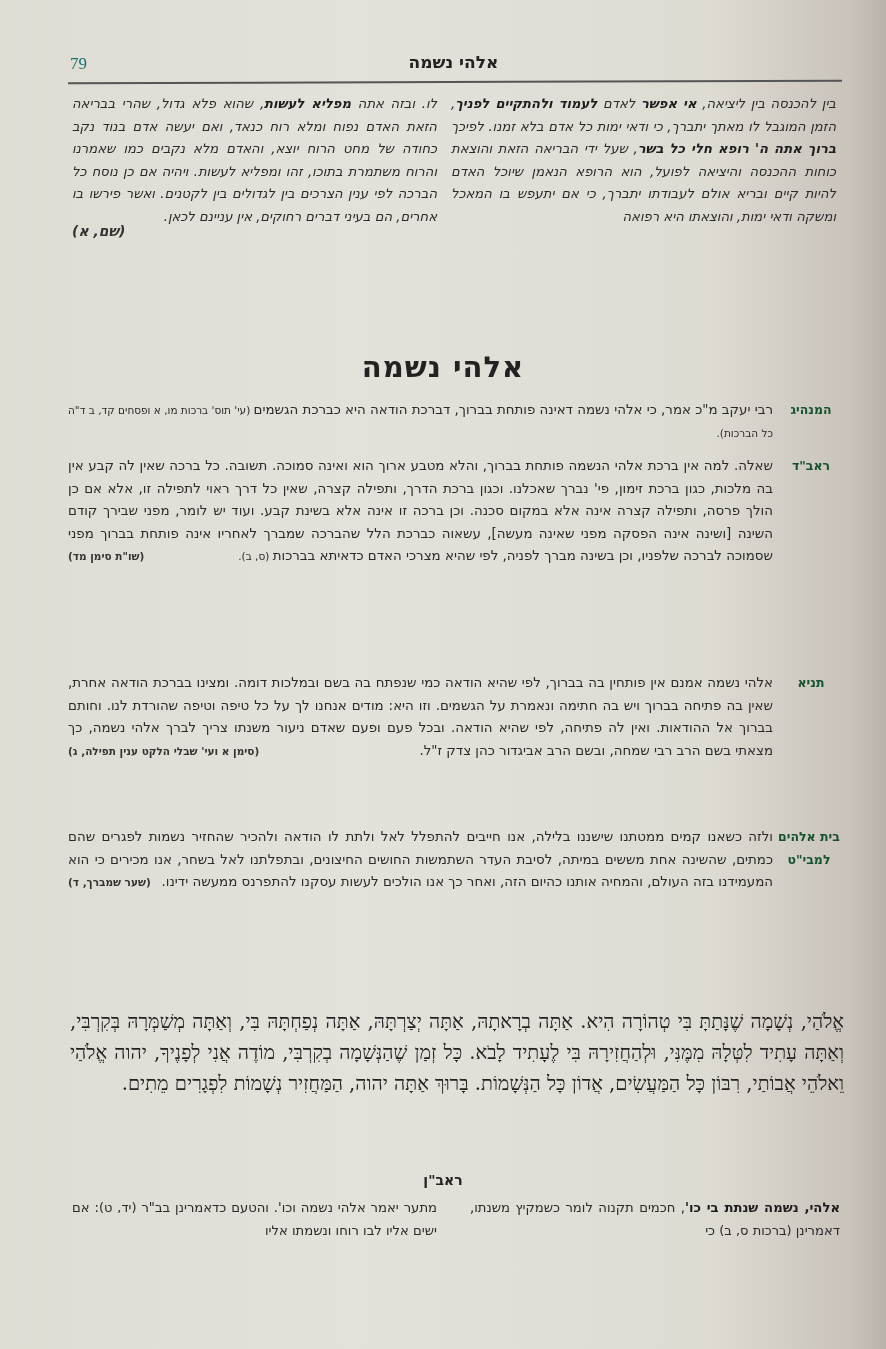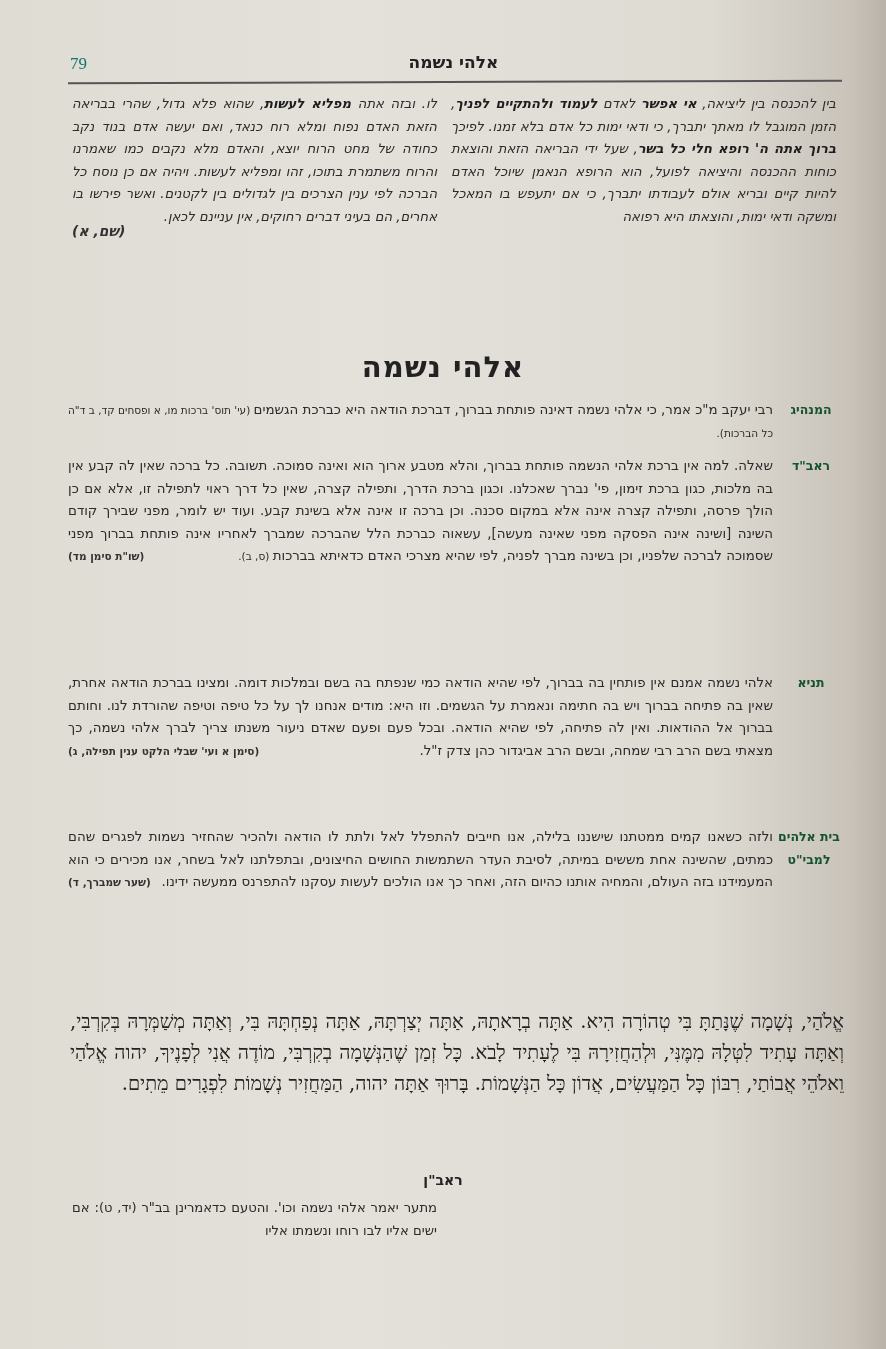--- a/index.html
+++ b/index.html
@@ -89,18 +89,21 @@
     <div class="entry-body rtl">
       <span>ולזה כשאנו קמים ממטתנו שישננו בלילה, אנו חייבים להתפלל לאל ולתת לו הודאה ולהכיר שהחזיר נשמות לפגרים שהם כמתים, שהשינה אחת מששים במיתה, לסיבת העדר השתמשות החושים החיצונים, ובתפלתנו לאל בשחר, אנו מכירים כי הוא המעמידנו בזה העולם, והמחיה אותנו כהיום הזה, ואחר כך אנו הולכים לעשות עסקנו להתפרנס ממעשה ידינו.</span>
       <span class="entry-cite">(שער שמברך, ד)</span>
     </div>
   </div>
 
   <div class="prayer">אֱלֹהַי, נְשָׁמָה שֶׁנָּתַתָּ בִּי טְהוֹרָה הִיא. אַתָּה בְרָאתָהּ, אַתָּה יְצַרְתָּהּ, אַתָּה נְפַחְתָּהּ בִּי, וְאַתָּה מְשַׁמְּרָהּ בְּקִרְבִּי, וְאַתָּה עָתִיד לִטְּלָהּ מִמֶּנִּי, וּלְהַחֲזִירָהּ בִּי לֶעָתִיד לָבֹא. כָּל זְמַן שֶׁהַנְּשָׁמָה בְקִרְבִּי, מוֹדֶה אֲנִי לְפָנֶיךָ, יהוה אֱלֹהַי וֵאלֹהֵי אֲבוֹתַי, רִבּוֹן כָּל הַמַּעֲשִׂים, אֲדוֹן כָּל הַנְּשָׁמוֹת. בָּרוּךְ אַתָּה יהוה, הַמַּחֲזִיר נְשָׁמוֹת לִפְגָרִים מֵתִים.</div>
 
   <div class="raavan-title">ראב"ן</div>
 
+  <div class="bottom-col bottom-right rtl">
+    <span class="b">אלהי, נשמה שנתת בי כו'</span><span>, חכמים תקנוה לומר כשמקיץ משנתו, דאמרינן </span><span class="small">(ברכות ס, ב)</span><span> כי</span>
+  </div>
 
   <div class="bottom-col bottom-left rtl">
     <span>מתער יאמר אלהי נשמה וכו'. והטעם כדאמרינן בב"ר </span><span class="small">(יד, ט)</span><span>: אם ישים אליו לבו רוחו ונשמתו אליו</span>
   </div>
 
 </div>
 
 </body></html>

